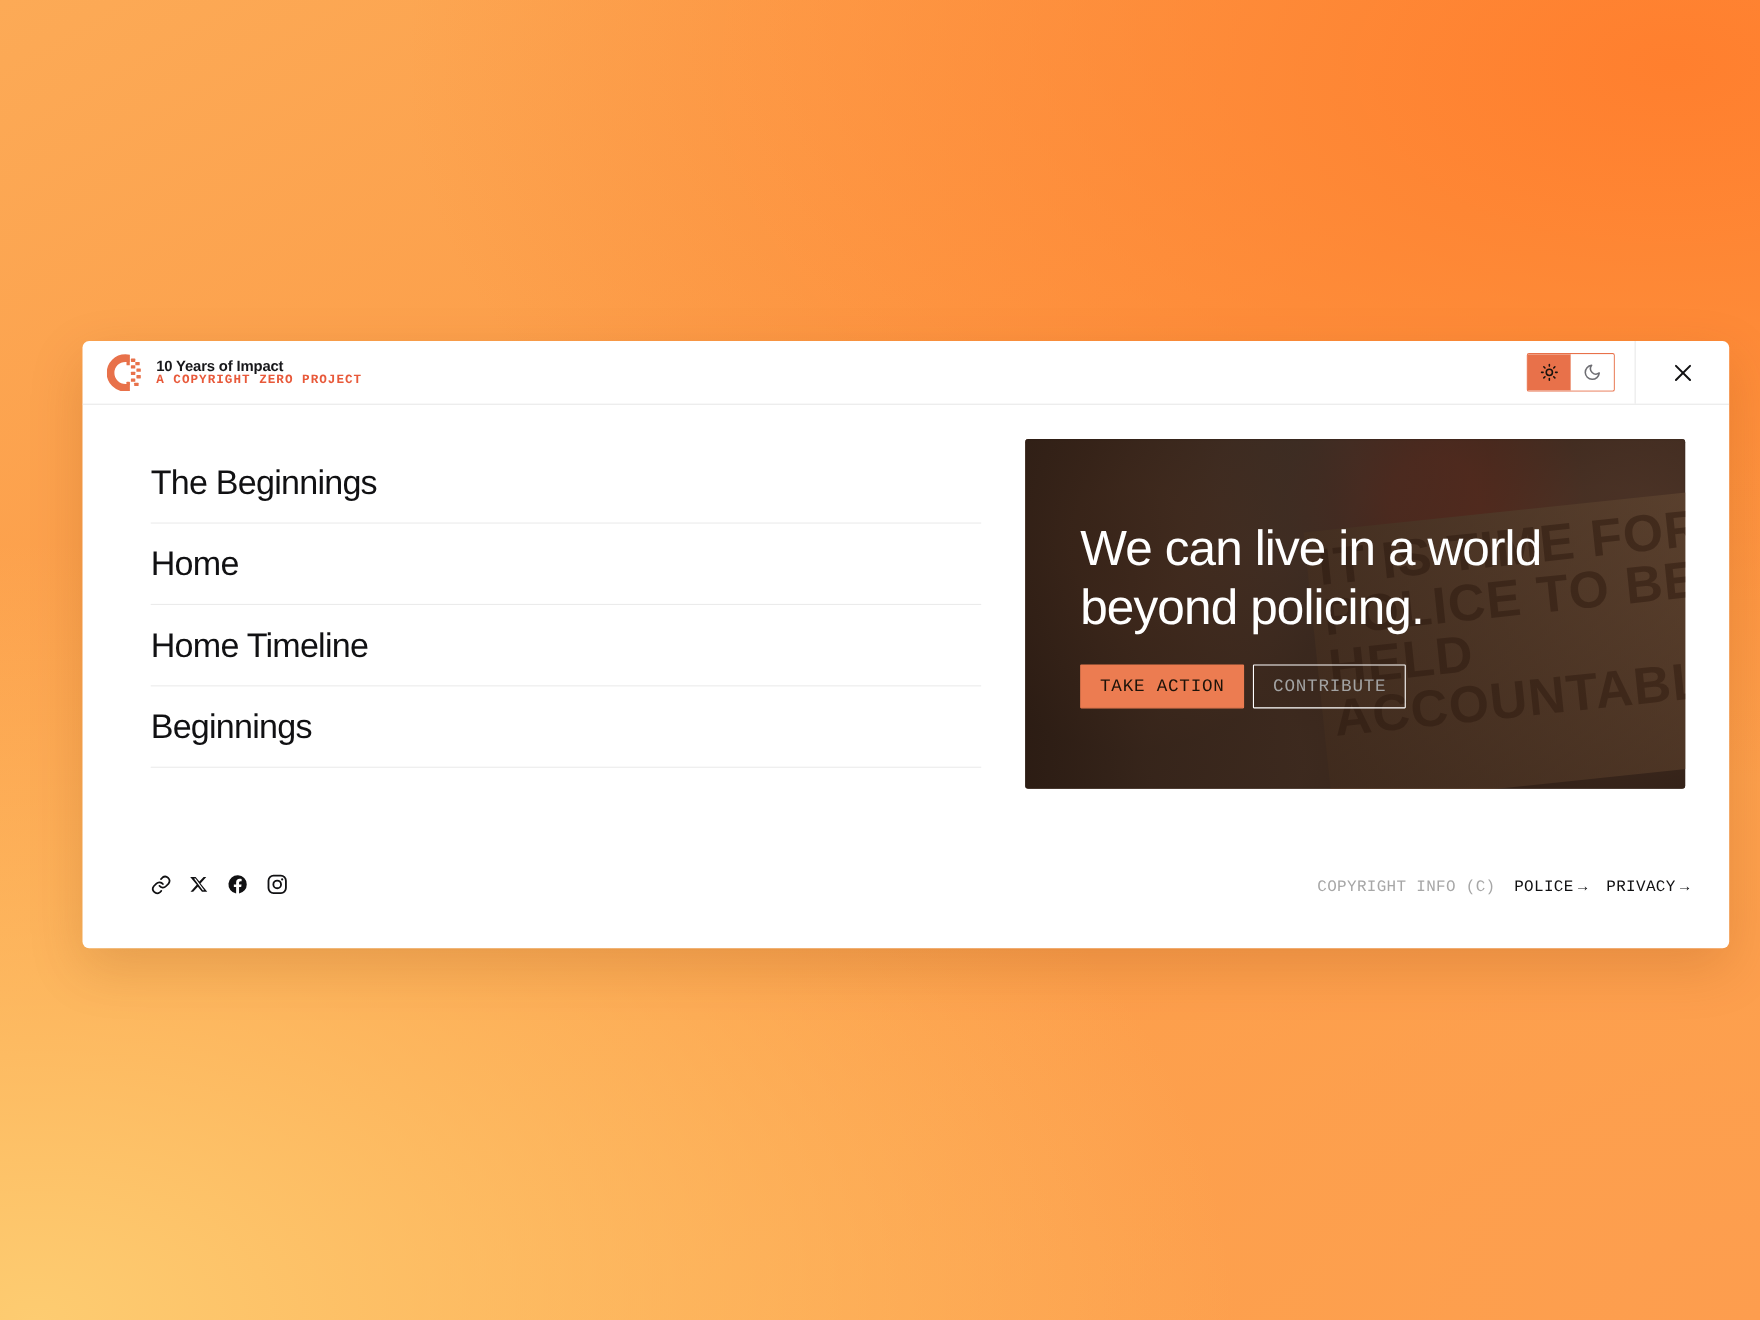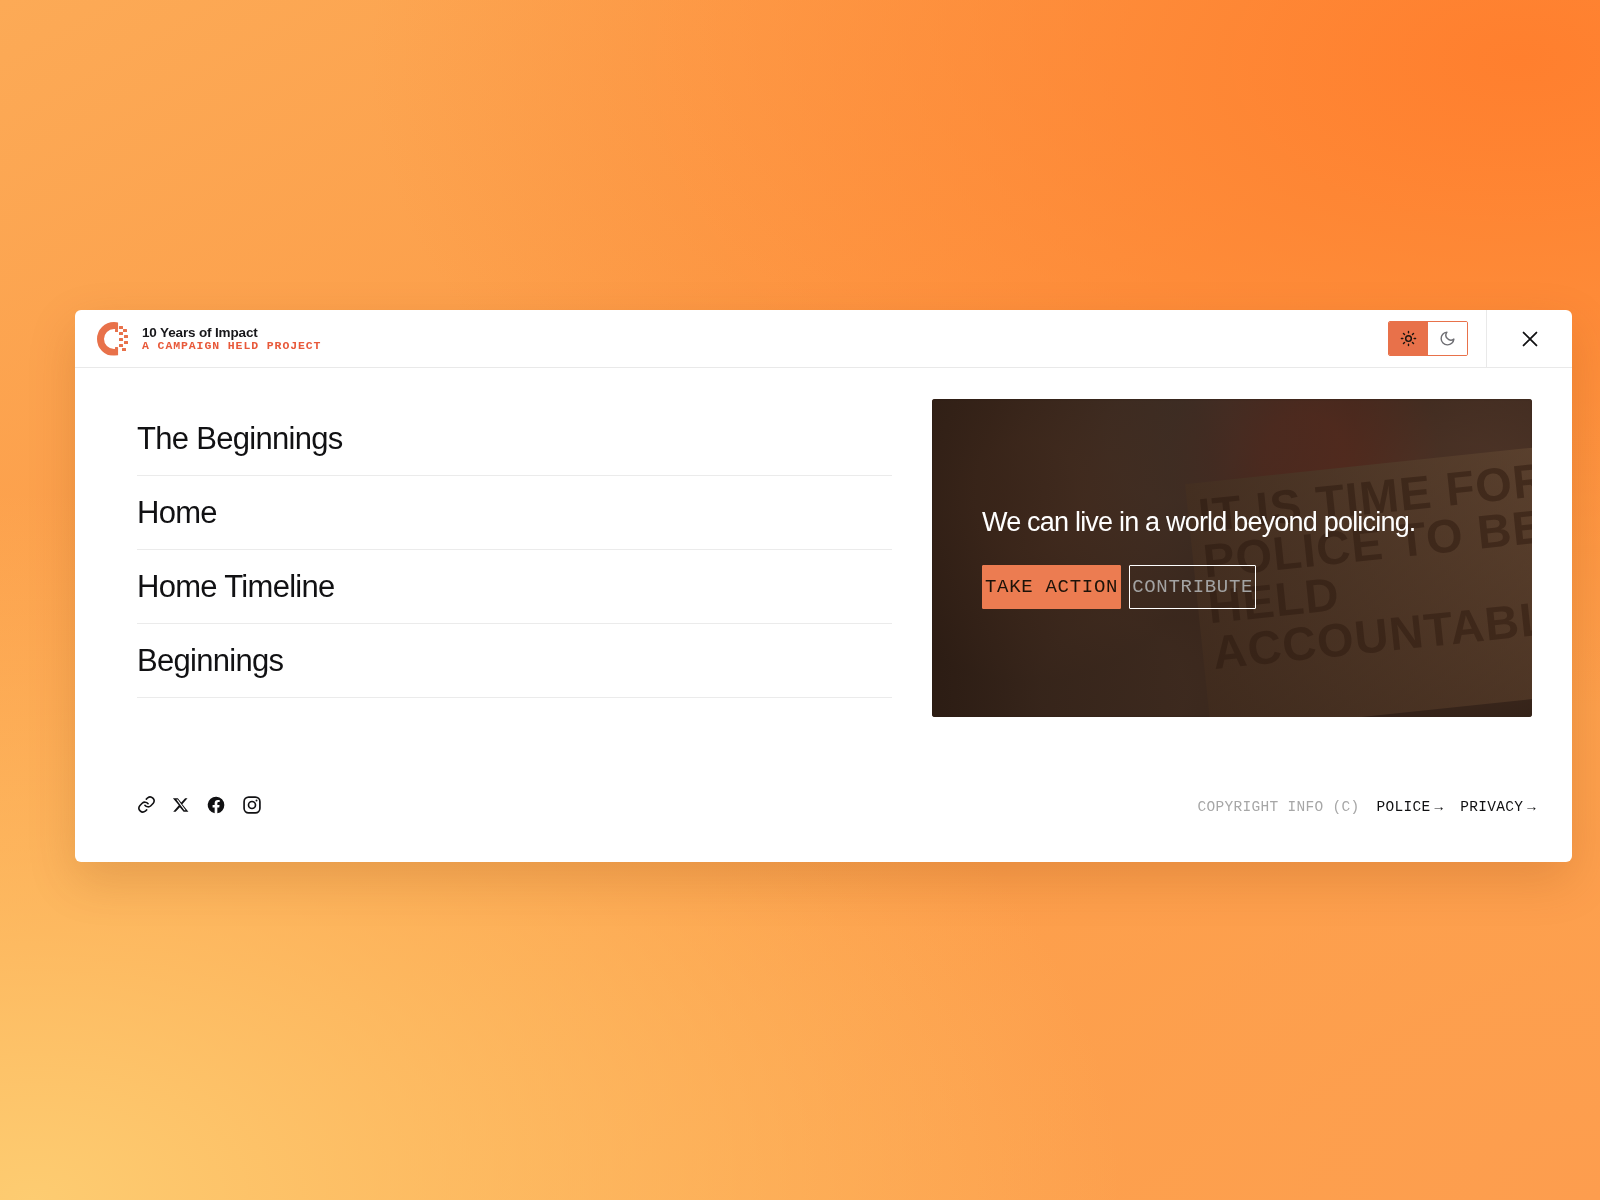--- a/index.html
+++ b/index.html
@@ -215,33 +215,33 @@
     left: 50px;
     top: 0;
     bottom: 0;
     right: 28px;
     display: flex;
     flex-direction: column;
     justify-content: center;
   }
   .hero-title {
     color: #fff;
-    font-size: 27px;
+    font-size: 45px;
     font-weight: 500;
     line-height: 1.18;
     letter-spacing: -0.8px;
     margin-bottom: 26px;
     max-width: 440px;
   }
   .hero-actions { display: flex; gap: 8px; }
   .btn {
     font-family: "Liberation Mono", monospace;
-    font-size: 19px;
+    font-size: 16px;
     letter-spacing: 0.7px;
-    padding: 10px 2px;
+    padding: 10px 17px;
     cursor: pointer;
     border-radius: 1px;
     white-space: nowrap;
   }
   .btn-primary {
     background: #ec7c51;
     color: #1c1209;
     border: 1px solid #ec7c51;
     font-weight: 400;
   }
@@ -299,21 +299,21 @@
         <div class="px" style="left:27px;top:13px;width:3.5px;height:3.5px;"></div>
         <div class="px" style="left:22px;top:16px;width:3.5px;height:3.5px;"></div>
         <div class="px" style="left:27px;top:19px;width:3.5px;height:3.5px;"></div>
         <div class="px" style="left:22px;top:22px;width:3.5px;height:3.5px;"></div>
         <div class="px" style="left:25px;top:26px;width:3.5px;height:3.5px;"></div>
         <div class="px" style="left:18px;top:7px;width:3px;height:3px;"></div>
         <div class="px" style="left:18px;top:25px;width:3px;height:3px;"></div>
       </div>
       <div class="brand-text">
         <div class="brand-title">10 Years of Impact</div>
-        <div class="brand-sub">A CAMPAIGN HELD PROJECT</div>
+        <div class="brand-sub">A COPYRIGHT ZERO PROJECT</div>
       </div>
     </div>
 
     <div class="header-right">
       <div class="theme-toggle">
         <button class="theme-btn active">
           <svg width="17" height="17" viewBox="0 0 24 24" fill="none" stroke="#17120d" stroke-width="2" stroke-linecap="round">
             <circle cx="12" cy="12" r="4"></circle>
             <path d="M12 2v2M12 20v2M2 12h2M20 12h2M4.9 4.9l1.5 1.5M17.6 17.6l1.5 1.5M19.1 4.9l-1.5 1.5M6.4 17.6l-1.5 1.5"></path>
           </svg>

